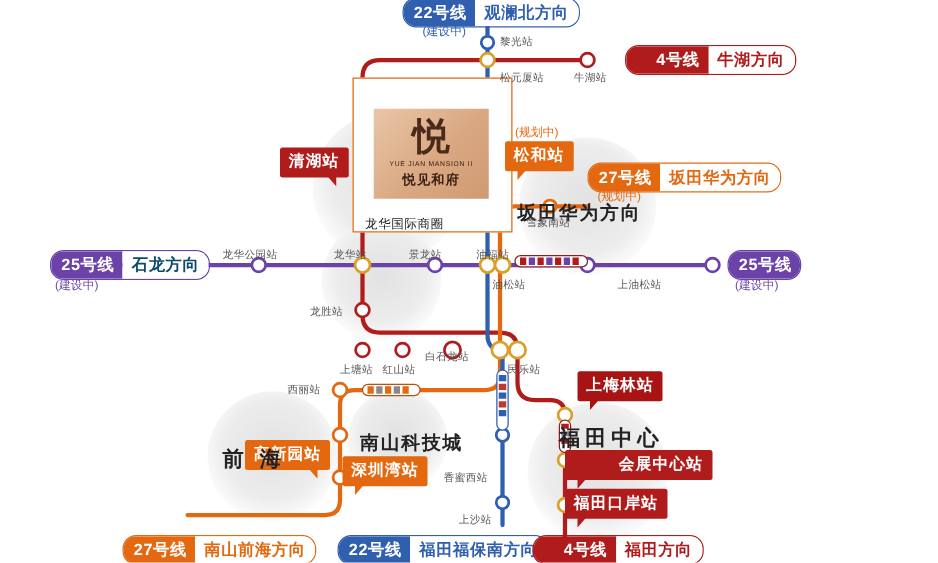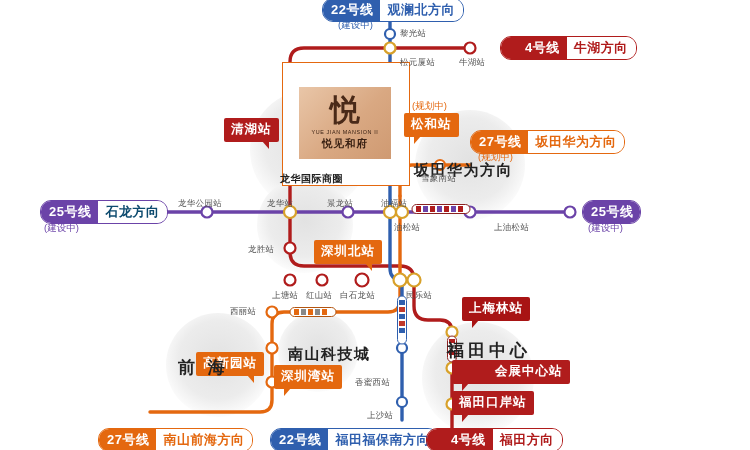--- a/index.html
+++ b/index.html
@@ -92,22 +92,22 @@
     font-size:30px;color:#4a2a18;line-height:1;font-weight:bold;
     font-family:"DejaVu Serif","Liberation Serif",serif;
   }
   #logo-en{font-size:5.4px;color:#3a2113;letter-spacing:0.6px;margin-top:4px;}
   #logo-cn{font-size:10.5px;color:#3a2113;letter-spacing:1px;margin-top:2px;font-weight:bold;}
   #logo-frame{
     position:absolute;left:282px;top:62px;width:126px;height:122px;
     border:1.5px solid #e4680f;background:#fff;
   }
   #logo-sub{
-    position:absolute;left:280px;top:172px;width:110px;
-    font-size:10px;font-weight:bold;color:#222;letter-spacing:0.5px;
+    position:absolute;left:292px;top:172px;width:110px;
+    font-size:10px;font-weight:normal;color:#222;letter-spacing:0.5px;
   }
 </style>
 </head>
 <body>
 
 <svg id="map" viewBox="0 0 750 450">
   <defs>
     <radialGradient id="blobg" cx="50%" cy="45%" r="58%">
       <stop offset="0%" stop-color="#e2e2e2"></stop>
       <stop offset="65%" stop-color="#ececec"></stop>
@@ -287,21 +287,20 @@
   <div class="pill l4" style="left:426px;top:428px;">
     <span class="num">4号线</span>
     <span class="dir">福田方向</span>
   </div>
 
   <div class="callout red tail-dr" style="left:224px;top:118px;">清湖站</div>
 
   <div class="sub-note l27" style="left:412px;top:100px;">(规划中)</div>
   <div class="callout orange tail-dl" style="left:404px;top:113px;">松和站</div>
 
-  <div class="callout orange tail-dr" style="left:314px;top:240px;">深圳北站</div>
 
   <div class="callout darkred tail-dl" style="left:462px;top:297px;">上梅林站</div>
 
   <div class="callout red tail-dl" style="left:452px;top:360px;padding-left:43px;">会展中心站</div>
   <div class="callout red tail-dl" style="left:452px;top:391px;">福田口岸站</div>
 
   <div class="callout orange tail-dr" style="left:196px;top:352px;">高新园站</div>
   <div class="callout orange tail-dl" style="left:274px;top:365px;">深圳湾站</div>
 
   <div class="district mid" style="left:414px;top:161px;">坂田华为方向</div>
@@ -317,20 +316,20 @@
   <div class="stn-label" style="left:178px;top:198px;">龙华公园站</div>
   <div class="stn-label" style="left:267px;top:198px;">龙华站</div>
   <div class="stn-label" style="left:327px;top:198px;">景龙站</div>
   <div class="stn-label" style="left:381px;top:198px;">油福站</div>
   <div class="stn-label" style="left:394px;top:222px;">油松站</div>
   <div class="stn-label" style="left:494px;top:222px;">上油松站</div>
 
   <div class="stn-label" style="left:248px;top:244px;">龙胜站</div>
   <div class="stn-label" style="left:272px;top:290px;">上塘站</div>
   <div class="stn-label" style="left:306px;top:290px;">红山站</div>
-  <div class="stn-label" style="left:340px;top:290px;">白石龙站</div>
+  <div class="stn-label" style="left:340px;top:280px;">白石龙站</div>
   <div class="stn-label" style="left:406px;top:290px;">民乐站</div>
 
   <div class="stn-label" style="left:230px;top:306px;">西丽站</div>
   <div class="stn-label" style="left:355px;top:377px;">香蜜西站</div>
   <div class="stn-label" style="left:367px;top:410px;">上沙站</div>
 
 </div>
 
 </body></html>

